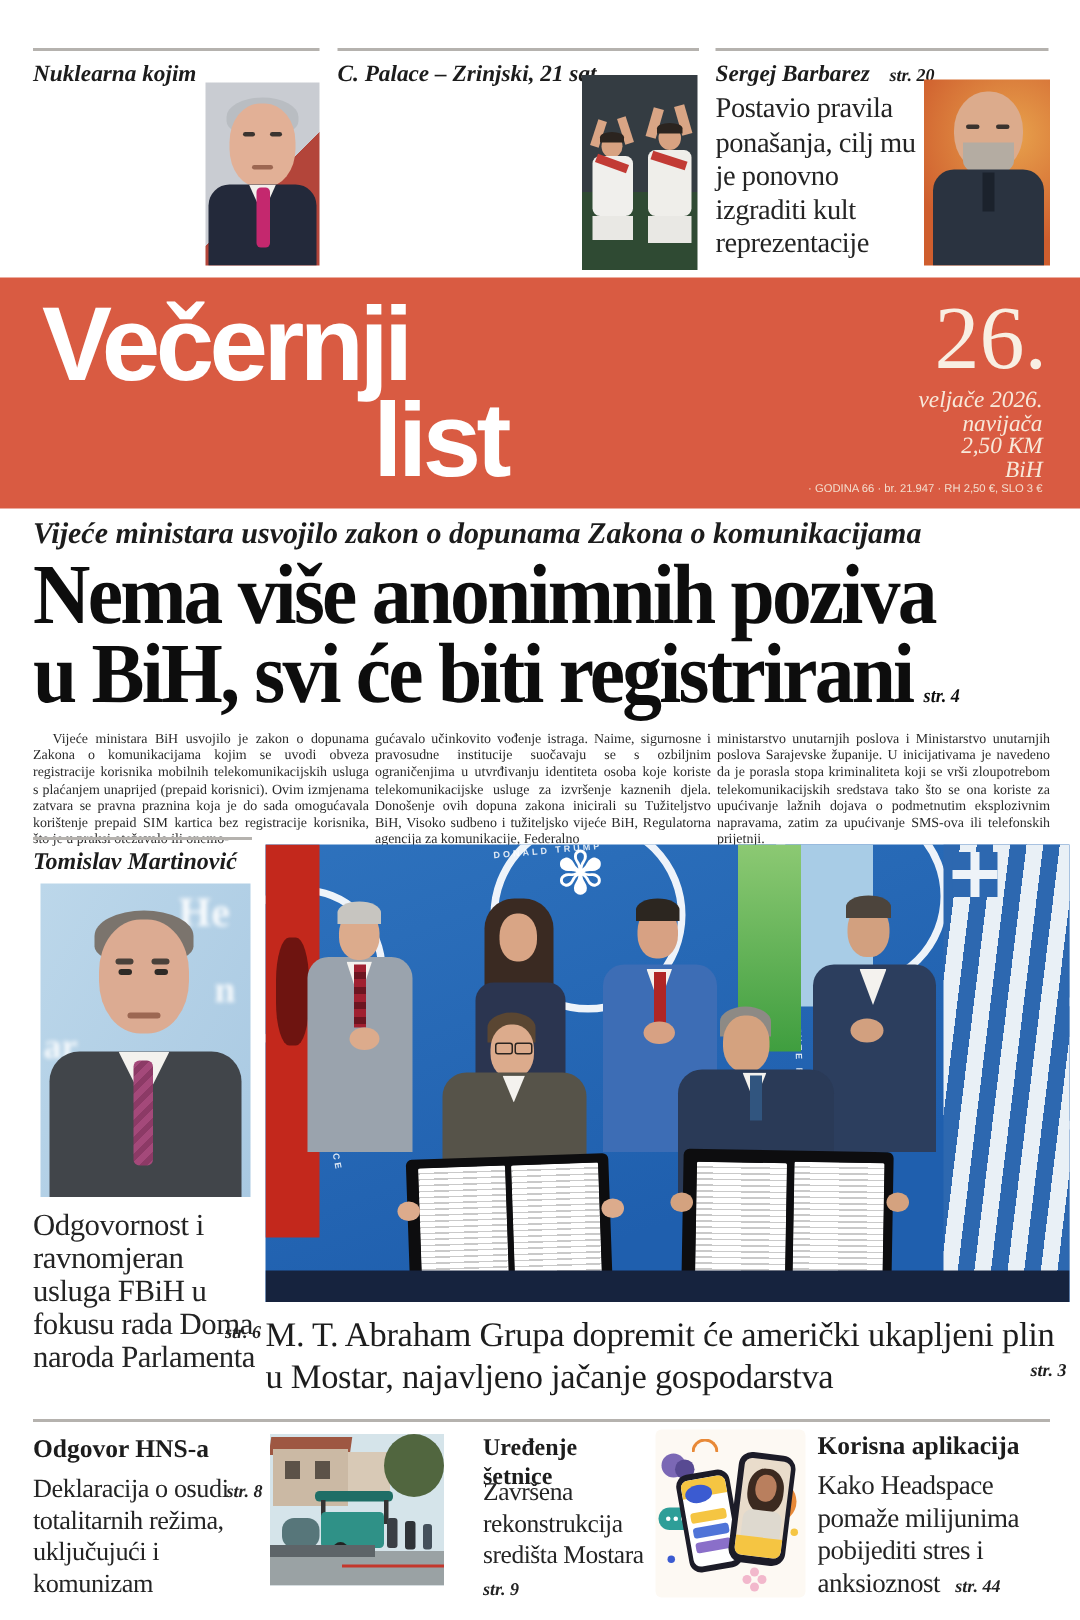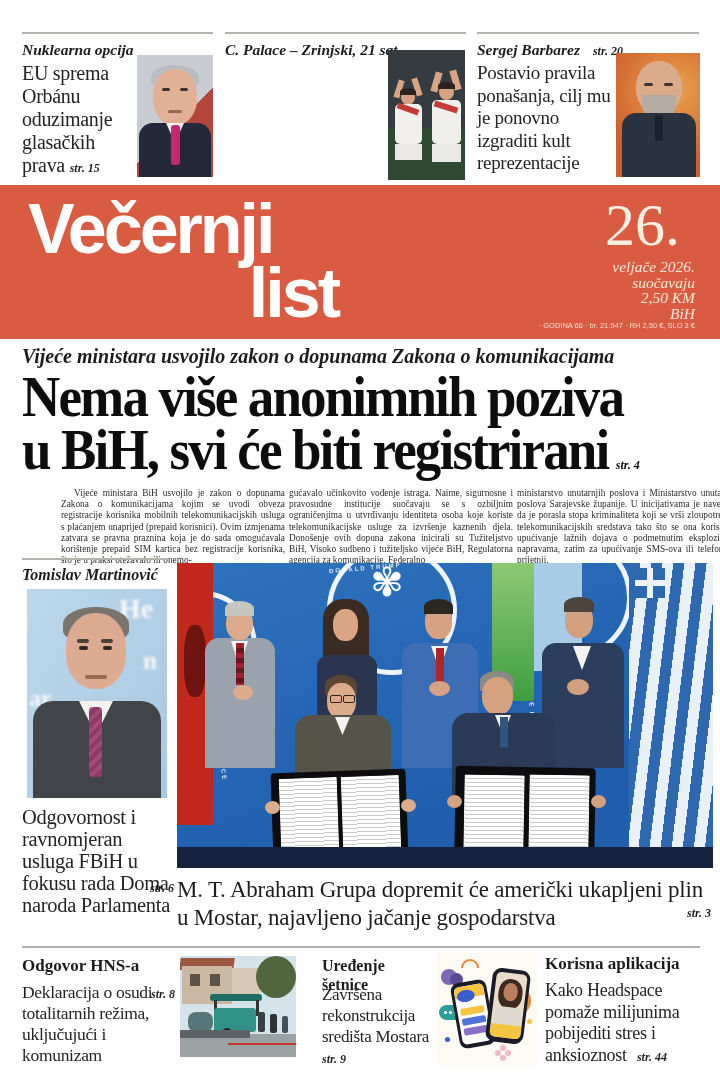--- a/index.html
+++ b/index.html
@@ -6,21 +6,21 @@
   .page{position:relative;width:720px;height:1080px;background:#fff;overflow:hidden;
         font-family:"Liberation Serif",serif;color:#1c1c1c;}
   .abs{position:absolute;}
   .rule{position:absolute;height:2px;background:#b5b2ae;}
   .kick-i{font-weight:bold;font-style:italic;font-size:15.5px;line-height:18px;}
   .kick-u{font-weight:bold;font-size:17px;line-height:19px;}
   .t-head{font-size:20px;line-height:23px;letter-spacing:-0.3px;color:#242424;margin:0;}
   .pageref{font-weight:bold;font-style:italic;font-size:12px;letter-spacing:0;}
   .story-h{font-size:20.5px;line-height:22px;letter-spacing:-0.3px;color:#242424;margin:0;}
   .b-head{font-size:17.5px;line-height:21px;letter-spacing:-0.3px;color:#242424;margin:0;}
-  .bodytxt{font-size:9.3px;line-height:11.2px;text-align:justify;color:#2a2a2a;margin-left:39px;}
+  .bodytxt{font-size:9.3px;line-height:11.2px;text-align:justify;color:#2a2a2a;}
   .hl-line{display:block;white-space:nowrap;transform:scaleX(.93);transform-origin:left;
            font-weight:800;font-size:57px;line-height:53px;letter-spacing:-2px;color:#0d0d0d;}
   .photo{position:absolute;overflow:hidden;}
   .masthead-logo{font-family:"Liberation Sans",sans-serif;font-weight:800;color:#fff;
                  font-size:70px;line-height:64px;letter-spacing:-3px;}
   .date-it{font-style:italic;font-size:15.5px;line-height:15.5px;color:#f8e9da;text-align:right;}
   .wm{position:absolute;color:rgba(255,255,255,.85);font-family:"Liberation Sans",sans-serif;
       font-weight:bold;letter-spacing:2px;font-size:6px;white-space:nowrap;}
   .emblem{position:absolute;border-radius:50%;border:5px solid rgba(255,255,255,.92);}
   .blur-letter{position:absolute;color:rgba(255,255,255,.9);font-weight:bold;filter:blur(1.5px);}
@@ -29,22 +29,21 @@
 </style>
 </head>
 <body>
 
 <div class="page">
 
   <div class="rule" style="left:22px;top:32px;width:191px;"></div>
   <div class="rule" style="left:225px;top:32px;width:241px;"></div>
   <div class="rule" style="left:477px;top:32px;width:222px;"></div>
 
-  <div class="abs kick-i" style="left:22px;top:41px;width:200px;">Nuklearna opcija</div>
-  <p class="abs t-head" style="left:22px;top:62px;width:114px;"><span>EU sprema Orbánu oduzimanje glasačkih prava</span> <span class="pageref">str. 15</span></p>
+  <div class="abs kick-i" style="left:22px;top:41px;width:200px;">Nuklearna kojim</div>
   <div class="photo" style="left:137px;top:55px;width:76px;height:122px;background:linear-gradient(135deg,#c9ccd2 55%,#b3453a 55%);">
     <div class="abs" style="left:14px;top:10px;width:48px;height:26px;border-radius:50% 50% 40% 40%;background:#b9bdc2;"></div>
     <div class="abs" style="left:16px;top:14px;width:44px;height:56px;border-radius:46%;background:#e2b096;"></div>
     <div class="abs" style="left:25px;top:33px;width:8px;height:3px;background:#3b3430;border-radius:2px;"></div>
     <div class="abs" style="left:43px;top:33px;width:8px;height:3px;background:#3b3430;border-radius:2px;"></div>
     <div class="abs" style="left:31px;top:55px;width:14px;height:3px;background:#9c6752;border-radius:2px;"></div>
     <div class="abs" style="left:2px;top:68px;width:72px;height:54px;border-radius:14px 14px 0 0;background:#23293a;"></div>
     <div class="abs" style="left:29px;top:68px;width:18px;height:20px;background:#f2f0ec;clip-path:polygon(0 0,100% 0,50% 100%);"></div>
     <div class="abs" style="left:34px;top:70px;width:9px;height:40px;background:#c4286e;border-radius:3px;"></div>
   </div>
@@ -79,24 +78,24 @@
     <div class="abs" style="left:26px;top:42px;width:34px;height:22px;border-radius:0 0 45% 45%;background:#b4aca2;"></div>
     <div class="abs" style="left:6px;top:60px;width:74px;height:64px;border-radius:14px 14px 0 0;background:#2a3340;"></div>
     <div class="abs" style="left:39px;top:62px;width:8px;height:26px;background:#1b222c;"></div>
   </div>
 
   <div class="abs" style="left:0;top:185px;width:720px;height:154px;background:#d95b42;">
     <div class="abs masthead-logo" style="left:28px;top:12px;width:310px;">
       <div>Večernji</div>
       <div style="text-align:right;">list</div>
     </div>
-    <div class="abs" style="right:40px;top:6px;font-size:60px;color:#f8efe3;">26.</div>
+    <div class="abs" style="right:22px;top:6px;font-size:60px;color:#f8efe3;">26.</div>
     <div class="abs date-it" style="right:25px;top:74px;">
       <div>veljače 2026.</div>
-      <div>suočavaju</div>
+      <div>navijača</div>
       <div>2,50 KM</div>
       <div>BiH</div>
     </div>
     <div class="abs" style="right:25px;top:136px;font-size:7.5px;color:#f3ddcd;font-family:'Liberation Sans',sans-serif;">· GODINA 66 · br. 21.947 · RH 2,50 €, SLO 3 €</div>
   </div>
 
   <div class="abs kick-i" style="left:22px;top:347px;width:680px;font-size:20px;">Vijeće ministara usvojilo zakon o dopunama Zakona o komunikacijama</div>
   <div class="abs" style="left:22px;top:370px;width:698px;">
     <span class="hl-line">Nema više anonimnih poziva</span>
     <span class="hl-line"><span>u BiH, svi će biti registrirani</span><span class="pageref" style="font-size:13px;letter-spacing:0;padding-left:8px;">str. 4</span></span>

